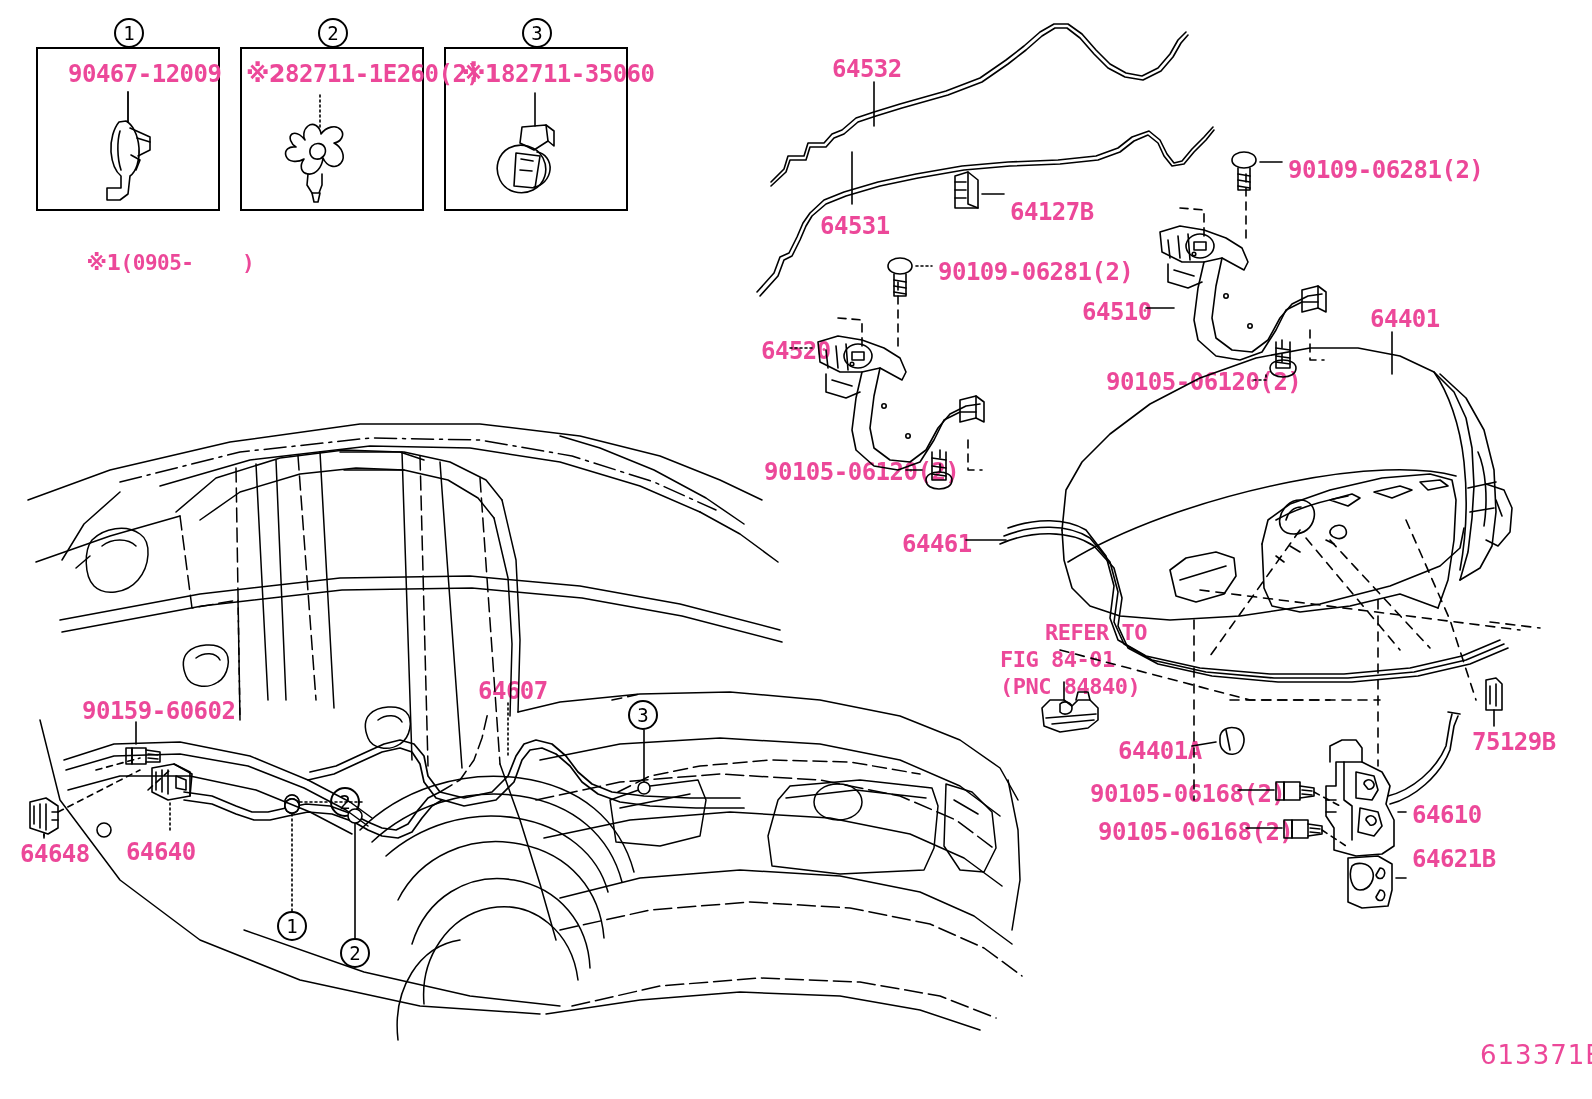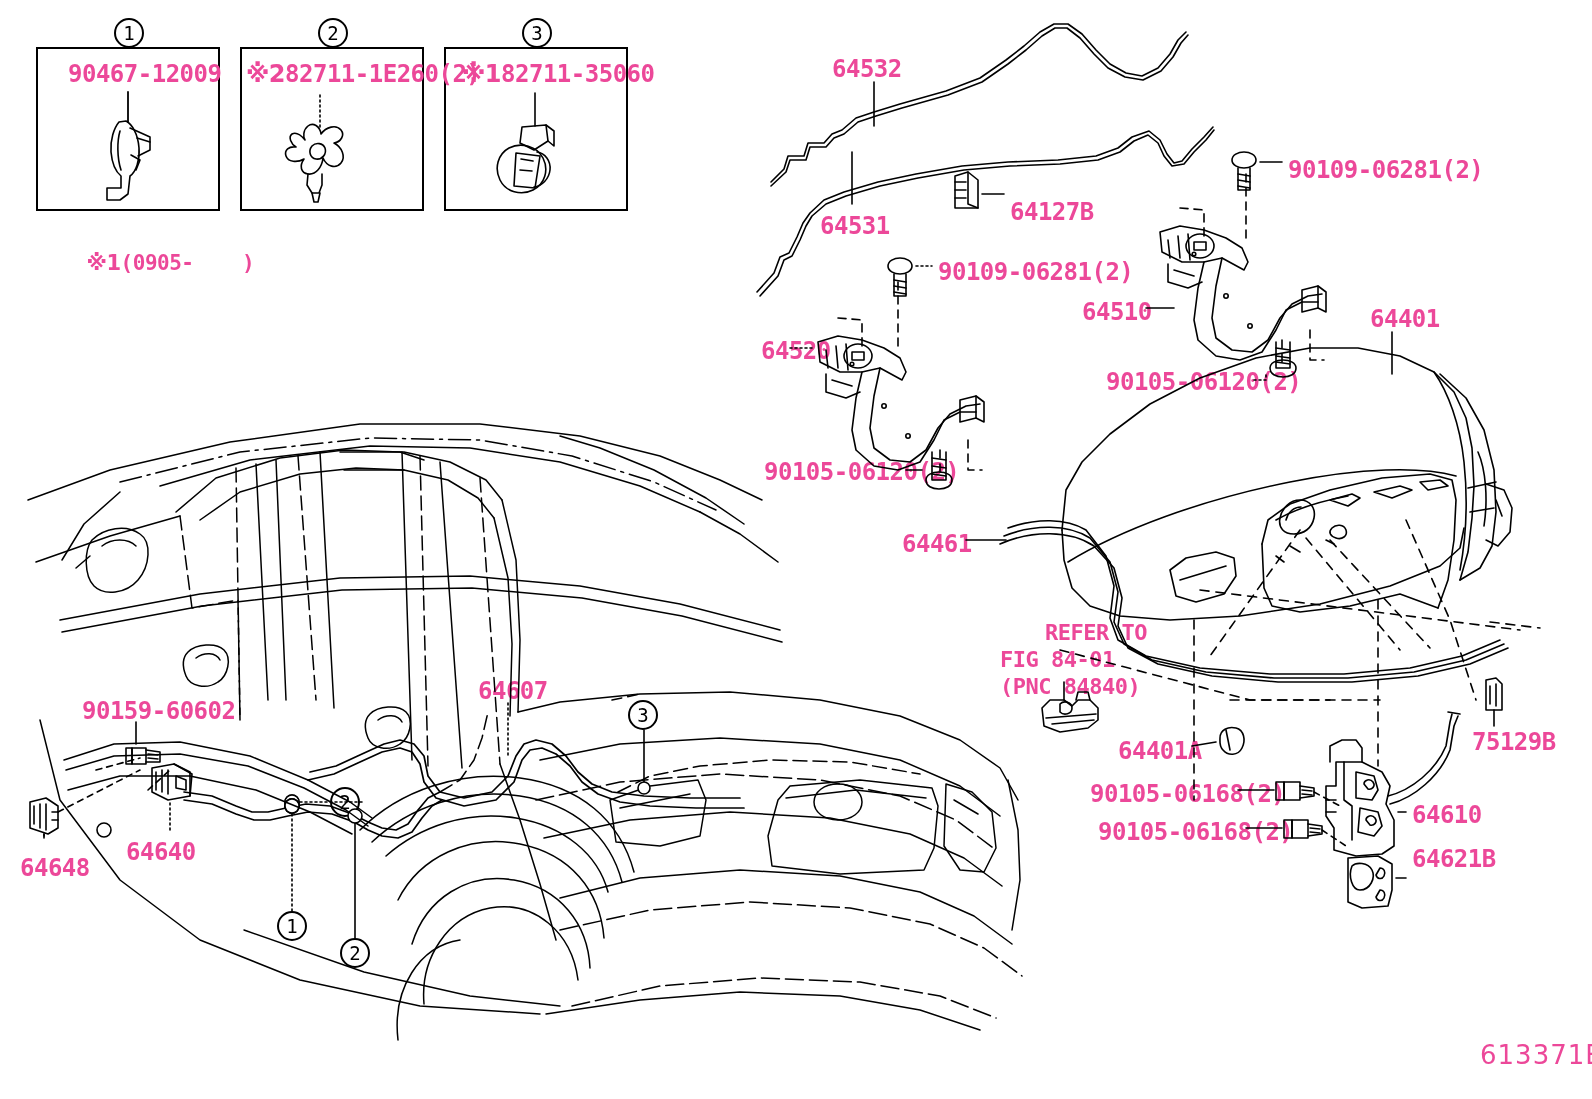--- a/index.html
+++ b/index.html
@@ -75,21 +75,21 @@
   <div class="lbl" style="left:1370px;top:305px;">64401</div>
   <div class="lbl" style="left:902px;top:530px;">64461</div>
   <div class="lbl" style="left:1472px;top:728px;">75129B</div>
   <div class="lbl" style="left:1118px;top:737px;">64401A</div>
   <div class="lbl" style="left:1412px;top:801px;">64610</div>
   <div class="lbl" style="left:1412px;top:845px;">64621B</div>
   <div class="lbl" style="left:1090px;top:780px;">90105-06168(2)</div>
   <div class="lbl" style="left:1098px;top:818px;">90105-06168(2)</div>
   <div class="lbl" style="left:478px;top:677px;">64607</div>
   <div class="lbl" style="left:126px;top:838px;">64640</div>
-  <div class="lbl" style="left:20px;top:840px;margin-top:14px;">64648</div>
+  <div class="lbl" style="left:20px;top:840px;">64648</div>
   <div class="lbl" style="left:82px;top:697px;">90159-60602</div>
 
   <div class="lbl fig" style="left:1000px;top:620px;"><span style="white-space:pre;margin-left:45px;">REFER TO
 FIG 84-01
 (PNC 84840)</span></div>
 
   <div class="lbl sheetid" style="left:1480px;top:1040px;">613371E</div>
 
   <div class="bubble" style="left:628px;top:700px;width:30px;height:30px;">
     <span>3</span>

